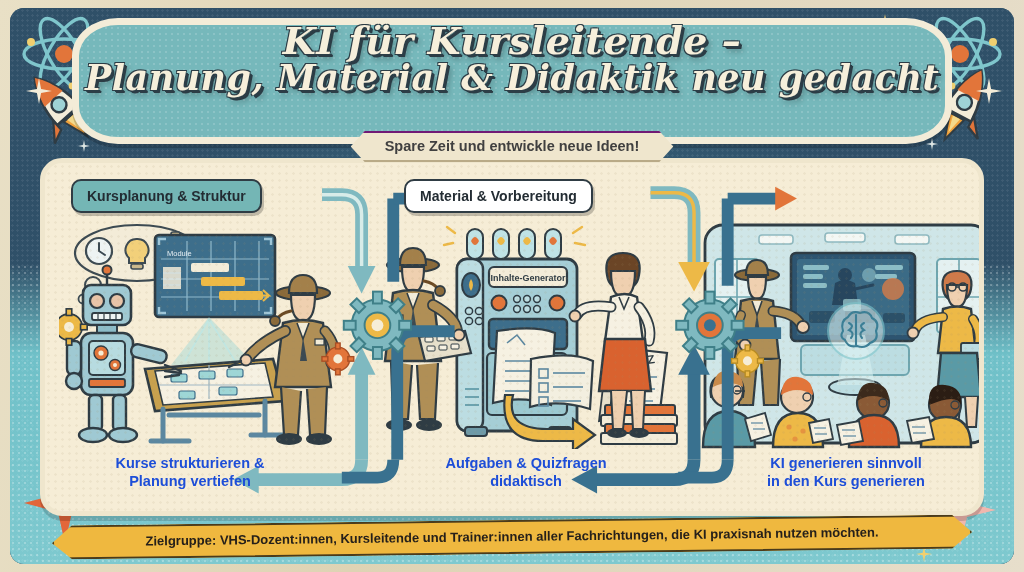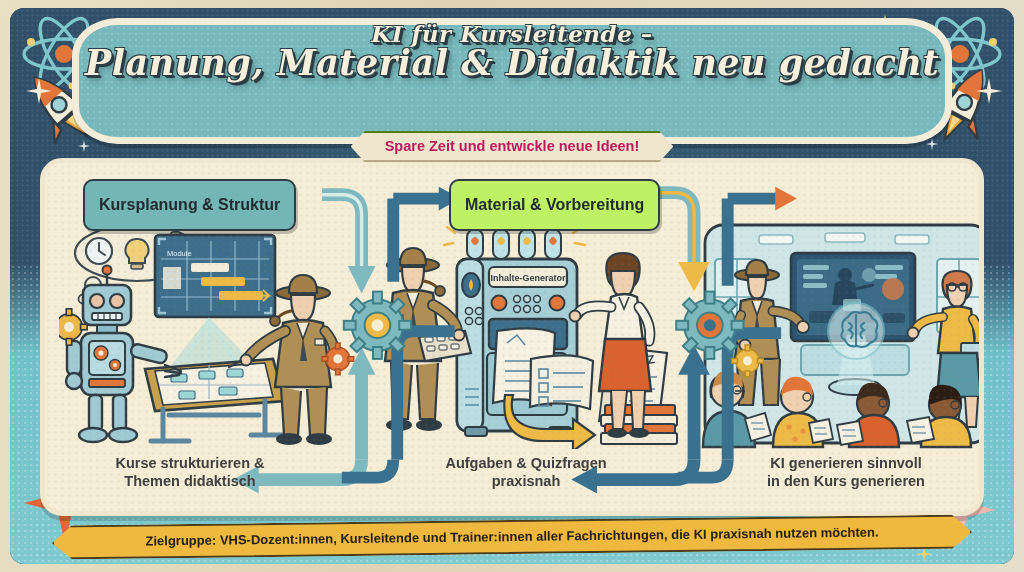--- a/index.html
+++ b/index.html
@@ -125,34 +125,34 @@
     letter-spacing: .5px;
     line-height: 1.0;
     text-shadow:
       2px 2px 0 #2c3d46,
       3px 3px 0 #2c3d46,
       -1px -1px 0 #2c3d46,
       1px -1px 0 #2c3d46,
       -1px 1px 0 #2c3d46,
       4px 5px 6px rgba(0,0,0,.30);
   }
-  .title-1 { font-size: 23px; }
+  .title-1 { font-size: 38px; }
   .title-2 { font-size: 35px; margin-top: 0; }
 
   
   .ribbon{
     position:absolute;
     left:50%; transform: translateX(-50%);
     top: 131px;
     background: #efe6cd;
-    color: #be185d;
+    color: #404040;
     font-size: 14.5px;
     font-weight: 700;
     padding: 5px 34px 6px;
-    border-top: 2px solid #4d7c0f;
+    border-top: 2px solid #701a75;
     border-bottom: 2px solid #b9aa87;
     clip-path: polygon(14px 0, calc(100% - 14px) 0, 100% 50%, calc(100% - 14px) 100%, 14px 100%, 0 50%);
     z-index: 6;
     white-space: nowrap;
     box-shadow: 0 2px 3px rgba(0,0,0,.28);
   }
 
   
   .board{
     position:absolute;
@@ -171,33 +171,32 @@
     background-size: 7px 7px;
     pointer-events:none;
   }
 
   
   .pill{
     position:absolute;
     top: 16px;
     height: 30px;
     display:flex; align-items:center; justify-content:center;
-    padding: 9px 14px;
+    padding: 0 14px;
     border: 2.5px solid #2f3c44;
     border-radius: 10px;
-    font-size: 16px;
+    font-size: 14px;
     font-weight: 700;
     color:#232c33;
     white-space: nowrap;
     box-shadow: 2px 3px 0 rgba(0,0,0,.22);
     z-index: 4;
-    margin-left: 12px;
   }
   .pill-1 { left: 26px;  background: #74b6b5; }
-  .pill-2 { left: 392px; background: #bef264; }
+  .pill-2 { left: 359px; background: #ffffff; }
   .pill-3 { left: 710px; background: #e2753a; }
 
   
   .panel{
     position:absolute;
     top: 56px;
     height: 230px;
   }
   .panel-1 { left: 14px;  width: 296px; }
   .panel-2 { left: 316px; width: 330px; }
@@ -205,21 +204,21 @@
 
   .panel svg { display:block; width:100%; height:100%; }
 
   
   .caption{
     position:absolute;
     top: 292px;
     text-align:center;
     font-size: 14.5px;
     font-weight: 700;
-    color:#404040;
+    color:#1d4ed8;
     line-height: 1.22;
     z-index: 4;
   }
   .cap-1 { left: 20px;  width: 250px; }
   .cap-2 { left: 356px; width: 250px; }
   .cap-3 { left: 666px; width: 270px; }
 
   
   .banner{
     position:absolute;
@@ -915,25 +914,25 @@
           <g stroke="#5b87a0" stroke-width="1.2">
               <path d="M215 208 h13"></path>
               <path d="M216 214 h13"></path>
             </g>
         </g>
       </svg>
     </div>
 
     <div class="caption cap-1">
       <div>Kurse strukturieren &amp;</div>
-      <div>Themen didaktisch</div>
+      <div>Planung vertiefen</div>
     </div>
     <div class="caption cap-2">
       <div>Aufgaben &amp; Quizfragen</div>
-      <div>praxisnah</div>
+      <div>didaktisch</div>
     </div>
     <div class="caption cap-3">
       <div>KI generieren sinnvoll</div>
       <div>in den Kurs generieren</div>
     </div>
   </div>
 
   <div class="banner">Zielgruppe: VHS-Dozent:innen, Kursleitende und Trainer:innen aller Fachrichtungen, die KI praxisnah nutzen möchten.</div>
 
 </div>

